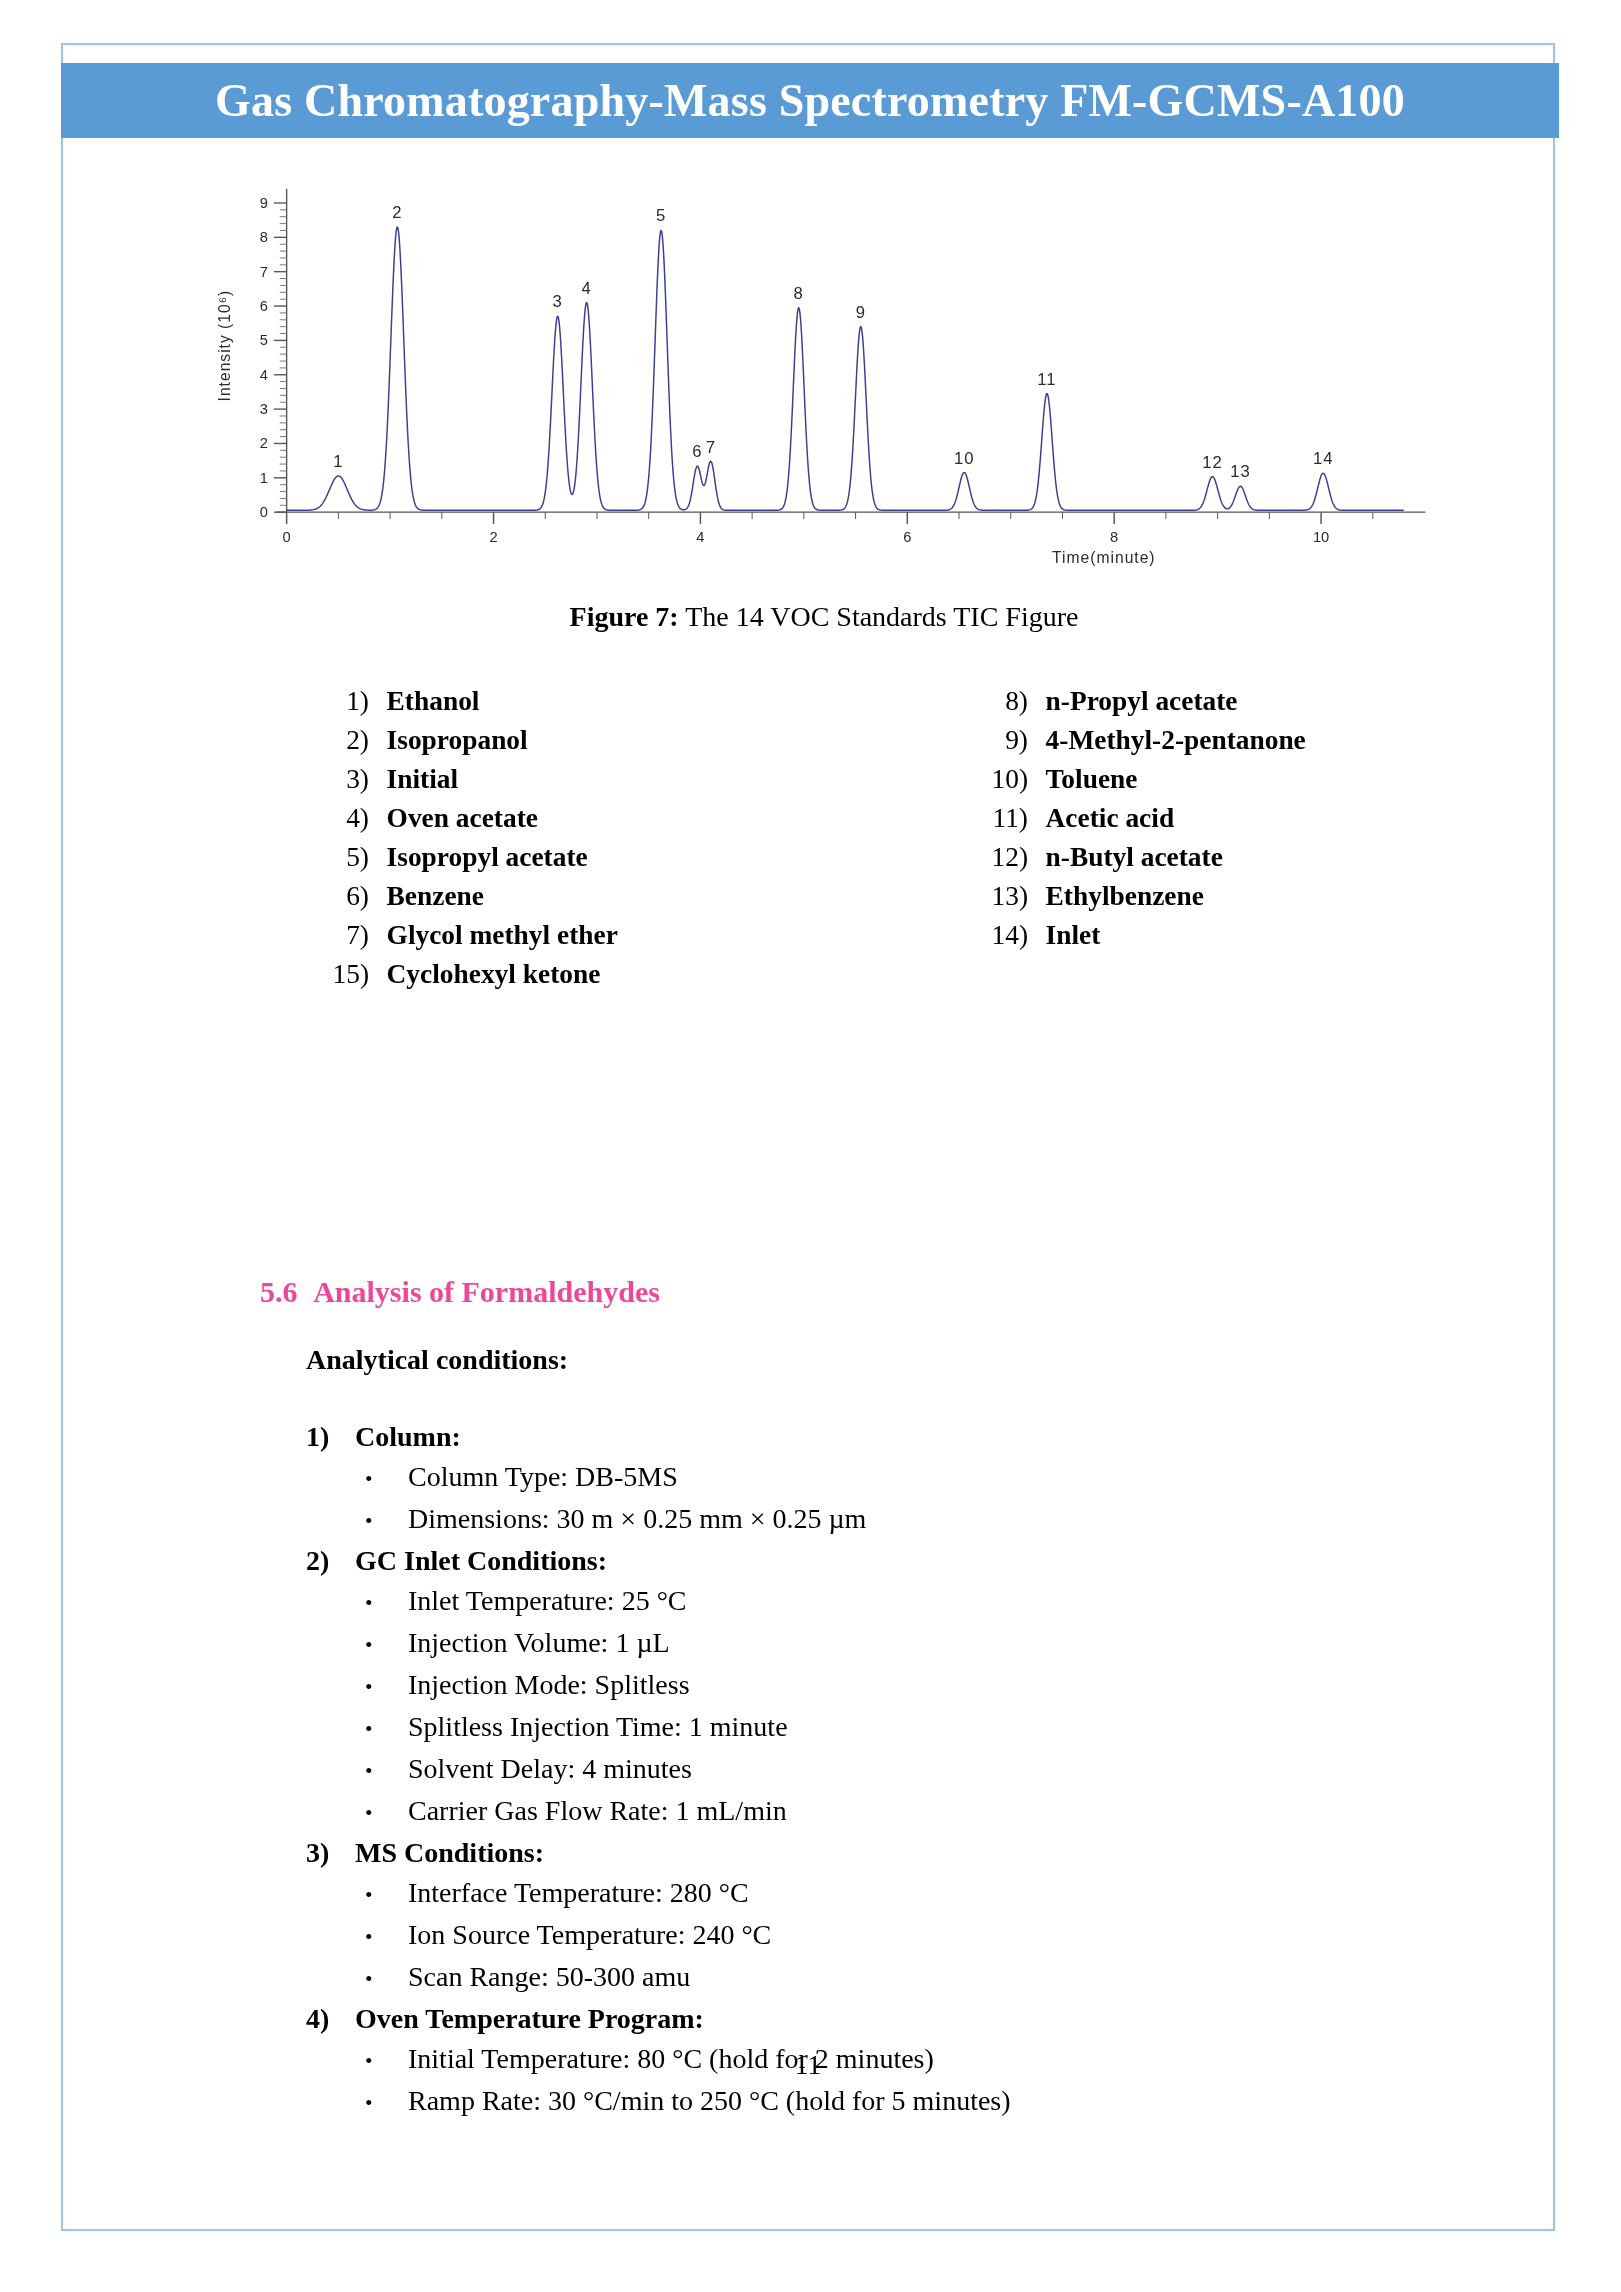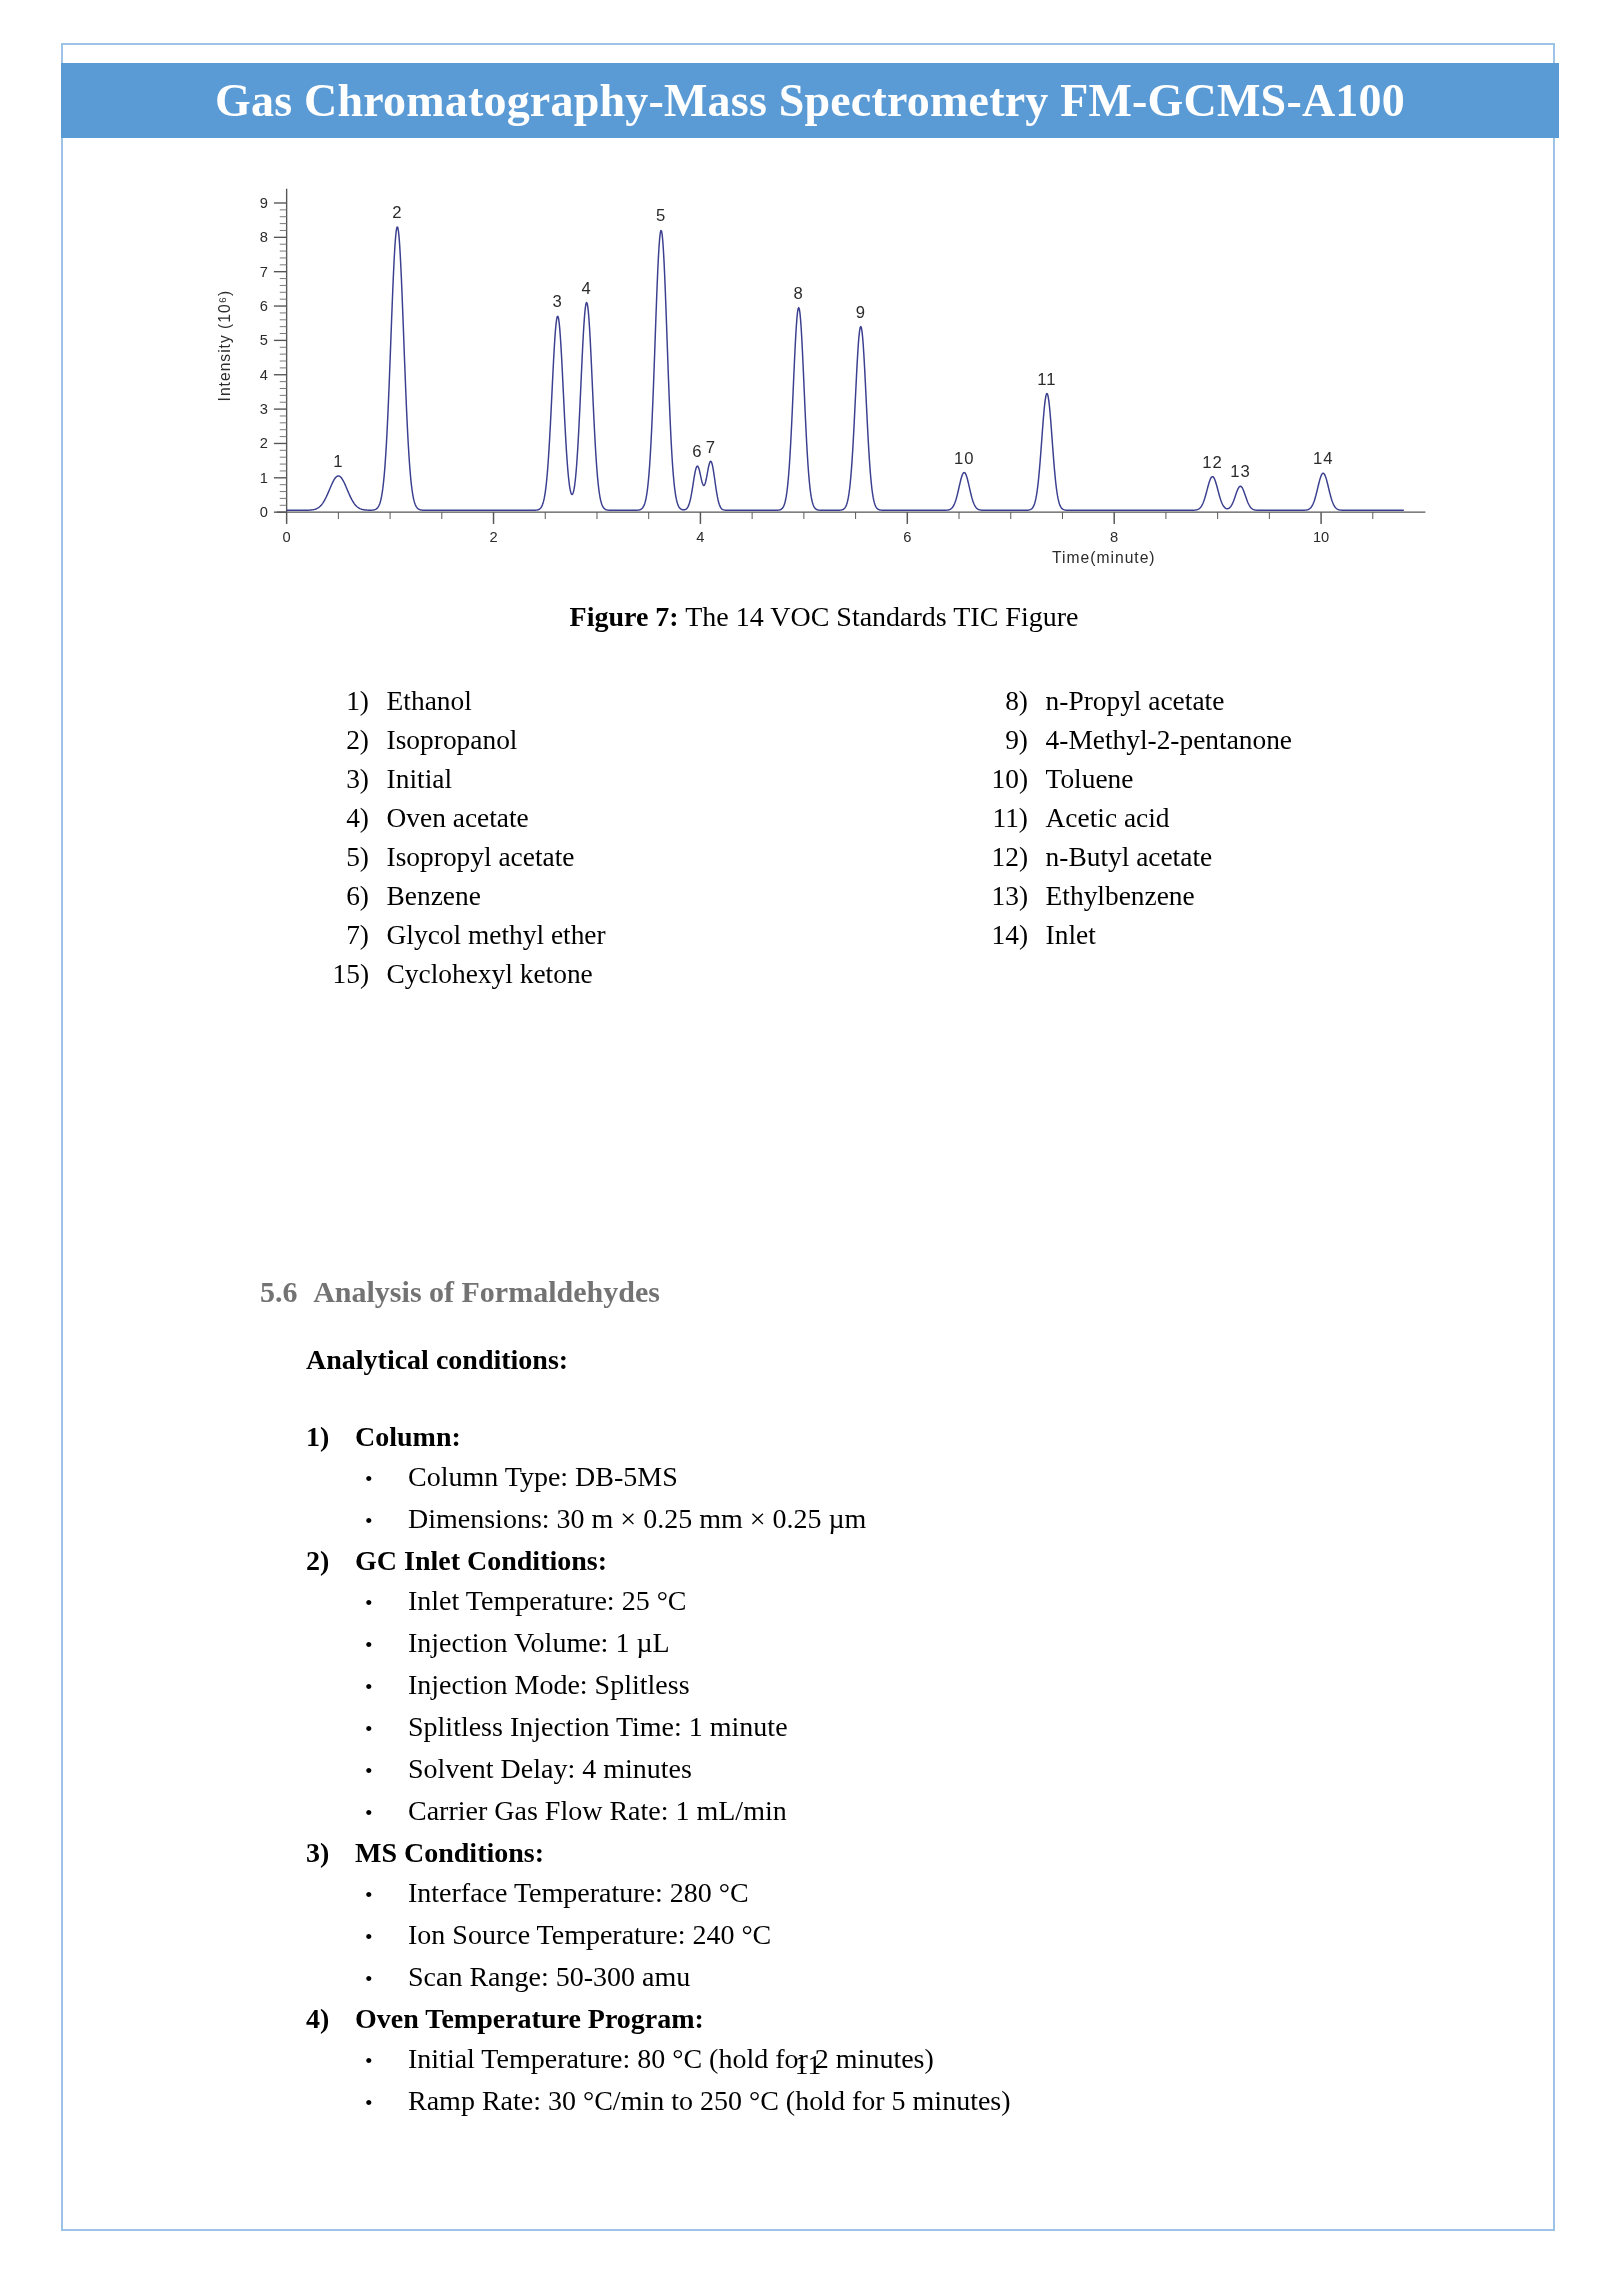--- a/index.html
+++ b/index.html
@@ -108,31 +108,31 @@
     color: #000;
     line-height: 39px;
     height: 39px;
   }
   .compound-num {
     width: 55px;
     text-align: right;
     padding-right: 17.6px;
     flex: 0 0 auto;
   }
-  .compound-name { flex: 1 1 auto; white-space: nowrap; }
+  .compound-name { flex: 1 1 auto; white-space: nowrap; font-weight: bold; }
 
   
   #section-heading {
     position: absolute;
     left: 199px;
     top: 1137px;
     font-family: "Liberation Serif", serif;
     font-weight: bold;
     font-size: 30px;
-    color: #737373;
+    color: #ec4899;
     display: flex;
     gap: 15.7px;
     white-space: nowrap;
   }
 
   
   #analytical-block {
     position: absolute;
     left: 0;
     top: 1206px;

